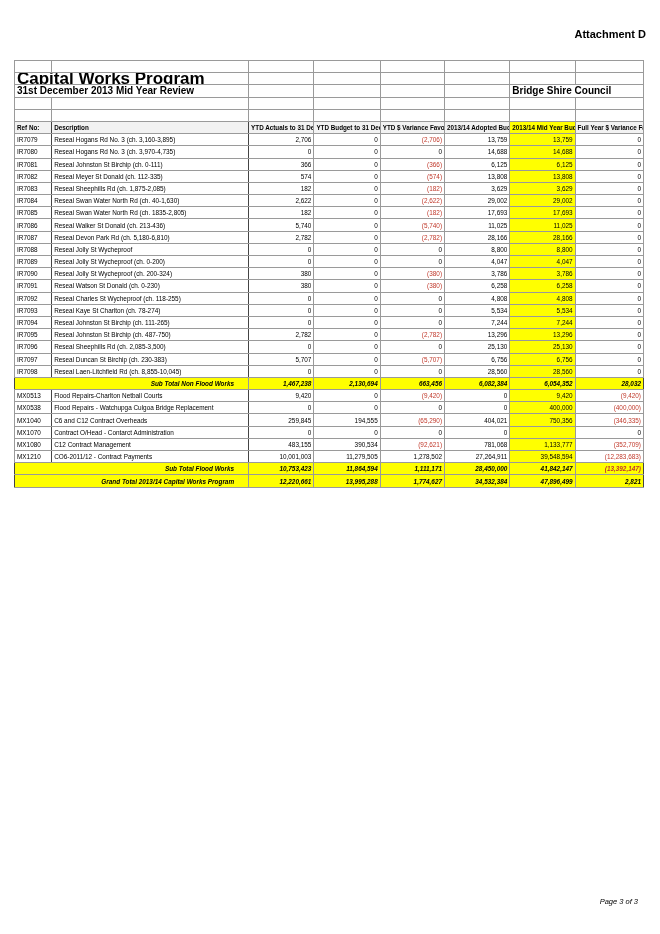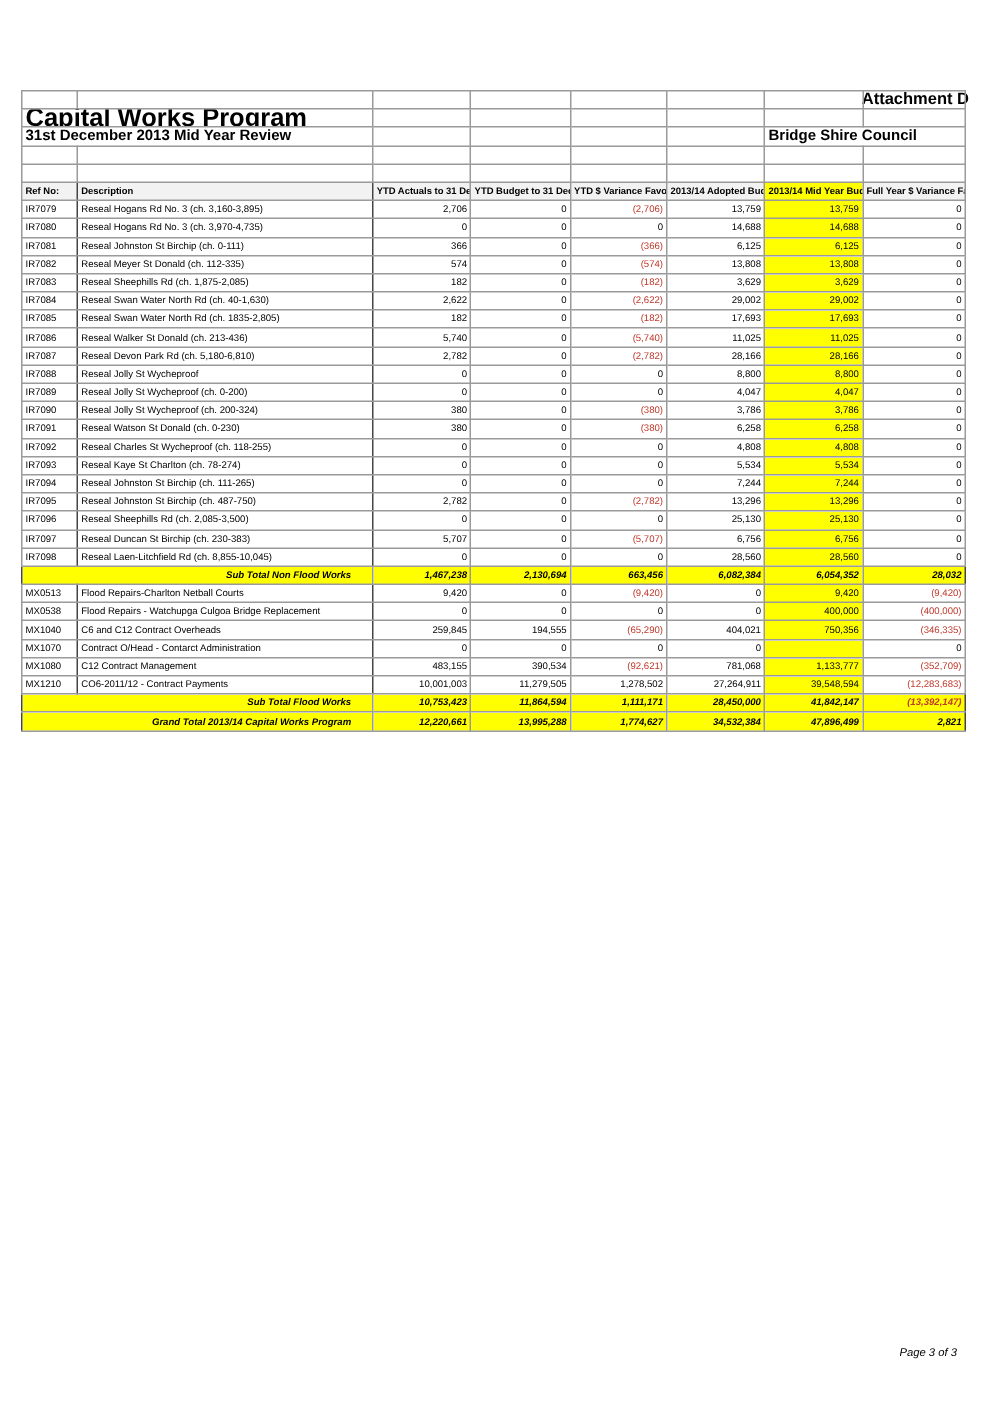--- a/index.html
+++ b/index.html
@@ -1,17 +1,17 @@
 <!DOCTYPE html>
 <html><head>
 <meta charset="utf-8">
 <style>
   html, body { margin: 0; padding: 0; background: #ffffff; }
   body { width: 660px; height: 934px; position: relative; font-family: "Liberation Sans", sans-serif; color: #000; overflow: hidden; }
-  .attachment { position: absolute; top: 28px; right: 14px; font-size: 11px; font-weight: bold; margin-top: 32px; }
+  .attachment { position: absolute; top: 28px; right: 14px; font-size: 11px; font-weight: bold; }
   .page-num { position: absolute; top: 897px; right: 22px; font-size: 7.5px; font-style: italic; }
   table.sheet { position: absolute; left: 14px; top: 60px; width: 630px; border-collapse: collapse; table-layout: fixed; font-size: 6.4px; }
   table.sheet td { border: 1px solid #9a9a9a; padding: 0 2px; height: 11.2px; line-height: 11px; white-space: nowrap; overflow: hidden; }
   table.sheet { border: 1.5px solid #444; }
   col.c-ref { width: 37px; } col.c-desc { width: 196px; } col.c-ytda { width: 65px; } col.c-ytdb { width: 66px; }
   col.c-var { width: 64px; } col.c-adopt { width: 65px; } col.c-mid { width: 65px; } col.c-full { width: 68px; }
   .num { text-align: right; }
   .neg { color: #c0392b; }
   .mid { background: #ffff00; }
   .title-row td { height: 24px; font-size: 17px; font-weight: bold; line-height: 24px; border-bottom: none; }

